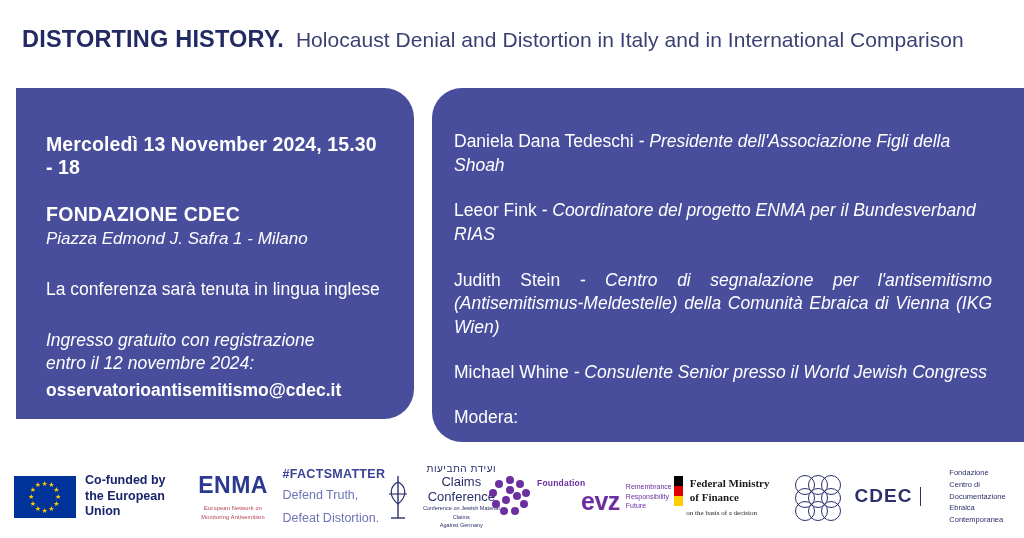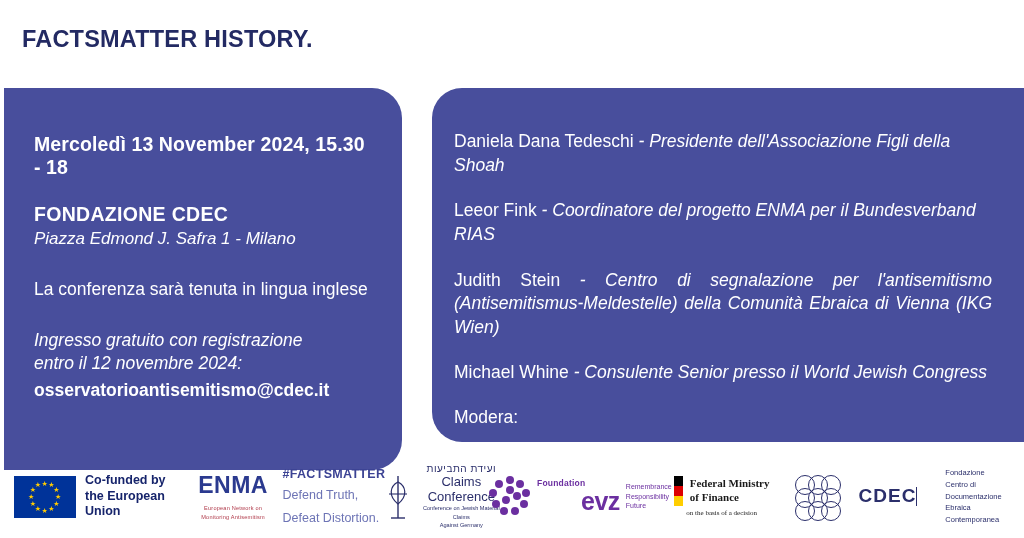--- a/index.html
+++ b/index.html
@@ -44,24 +44,24 @@
     letter-spacing: 0.05px;
   }
 
   
   .panel {
     position: absolute;
     background: #484e9c;
     color: #ffffff;
   }
   .panel-left {
-    left: 4px;
+    left: 16px;
     top: 88px;
     width: 398px;
-    height: 382px;
+    height: 331px;
     border-top-right-radius: 30px;
     border-bottom-right-radius: 30px;
   }
   .panel-right {
     left: 432px;
     top: 88px;
     width: 592px;
     height: 354px;
     border-top-left-radius: 30px;
     border-bottom-left-radius: 30px;
@@ -233,31 +233,32 @@
   
   .circles { width: 66px; }
   .circles-grid { position: relative; width: 44px; height: 44px; }
   .circ { position: absolute; width: 18px; height: 18px; border-radius: 50%; border: 1.6px solid #2b2f6b; }
 
   
   .cdec { width: 200px; gap: 8px; padding-right: 10px; box-sizing: border-box;}
   .cdec-mark {
     font-size: 19px; font-weight: bold; color: #2b2f6b;
     line-height: 0.95; letter-spacing: 1px; text-align: center;
-    border-right: 1.5px solid #2b2f6b; 
+    border-right: 1.5px solid #2b2f6b; padding-right: 8px;
   }
   .cdec-text { font-size: 7.5px; color: #2b2f6b; line-height: 1.55; margin-left: 20px; }
 </style>
 </head>
 <body>
 
 <div class="poster">
 
   <div class="header">
-    <span class="header-main">FACTSMATTER HISTORY.</span>
+    <span class="header-main">DISTORTING HISTORY.</span>
+    <span class="header-sub">Holocaust Denial and Distortion in Italy and in International Comparison</span>
   </div>
 
   <div class="panel panel-left">
     <div class="left-inner">
       <p class="ev-date">Mercoledì 13 November 2024, 15.30 - 18</p>
       <p class="ev-venue">FONDAZIONE CDEC</p>
       <p class="ev-address">Piazza Edmond J. Safra 1 - Milano</p>
       <p class="ev-language">La conferenza sarà tenuta in lingua inglese</p>
       <p class="ev-reg-line">Ingresso gratuito con registrazione</p>
       <p class="ev-reg-line">entro il 12 novembre 2024:</p>

